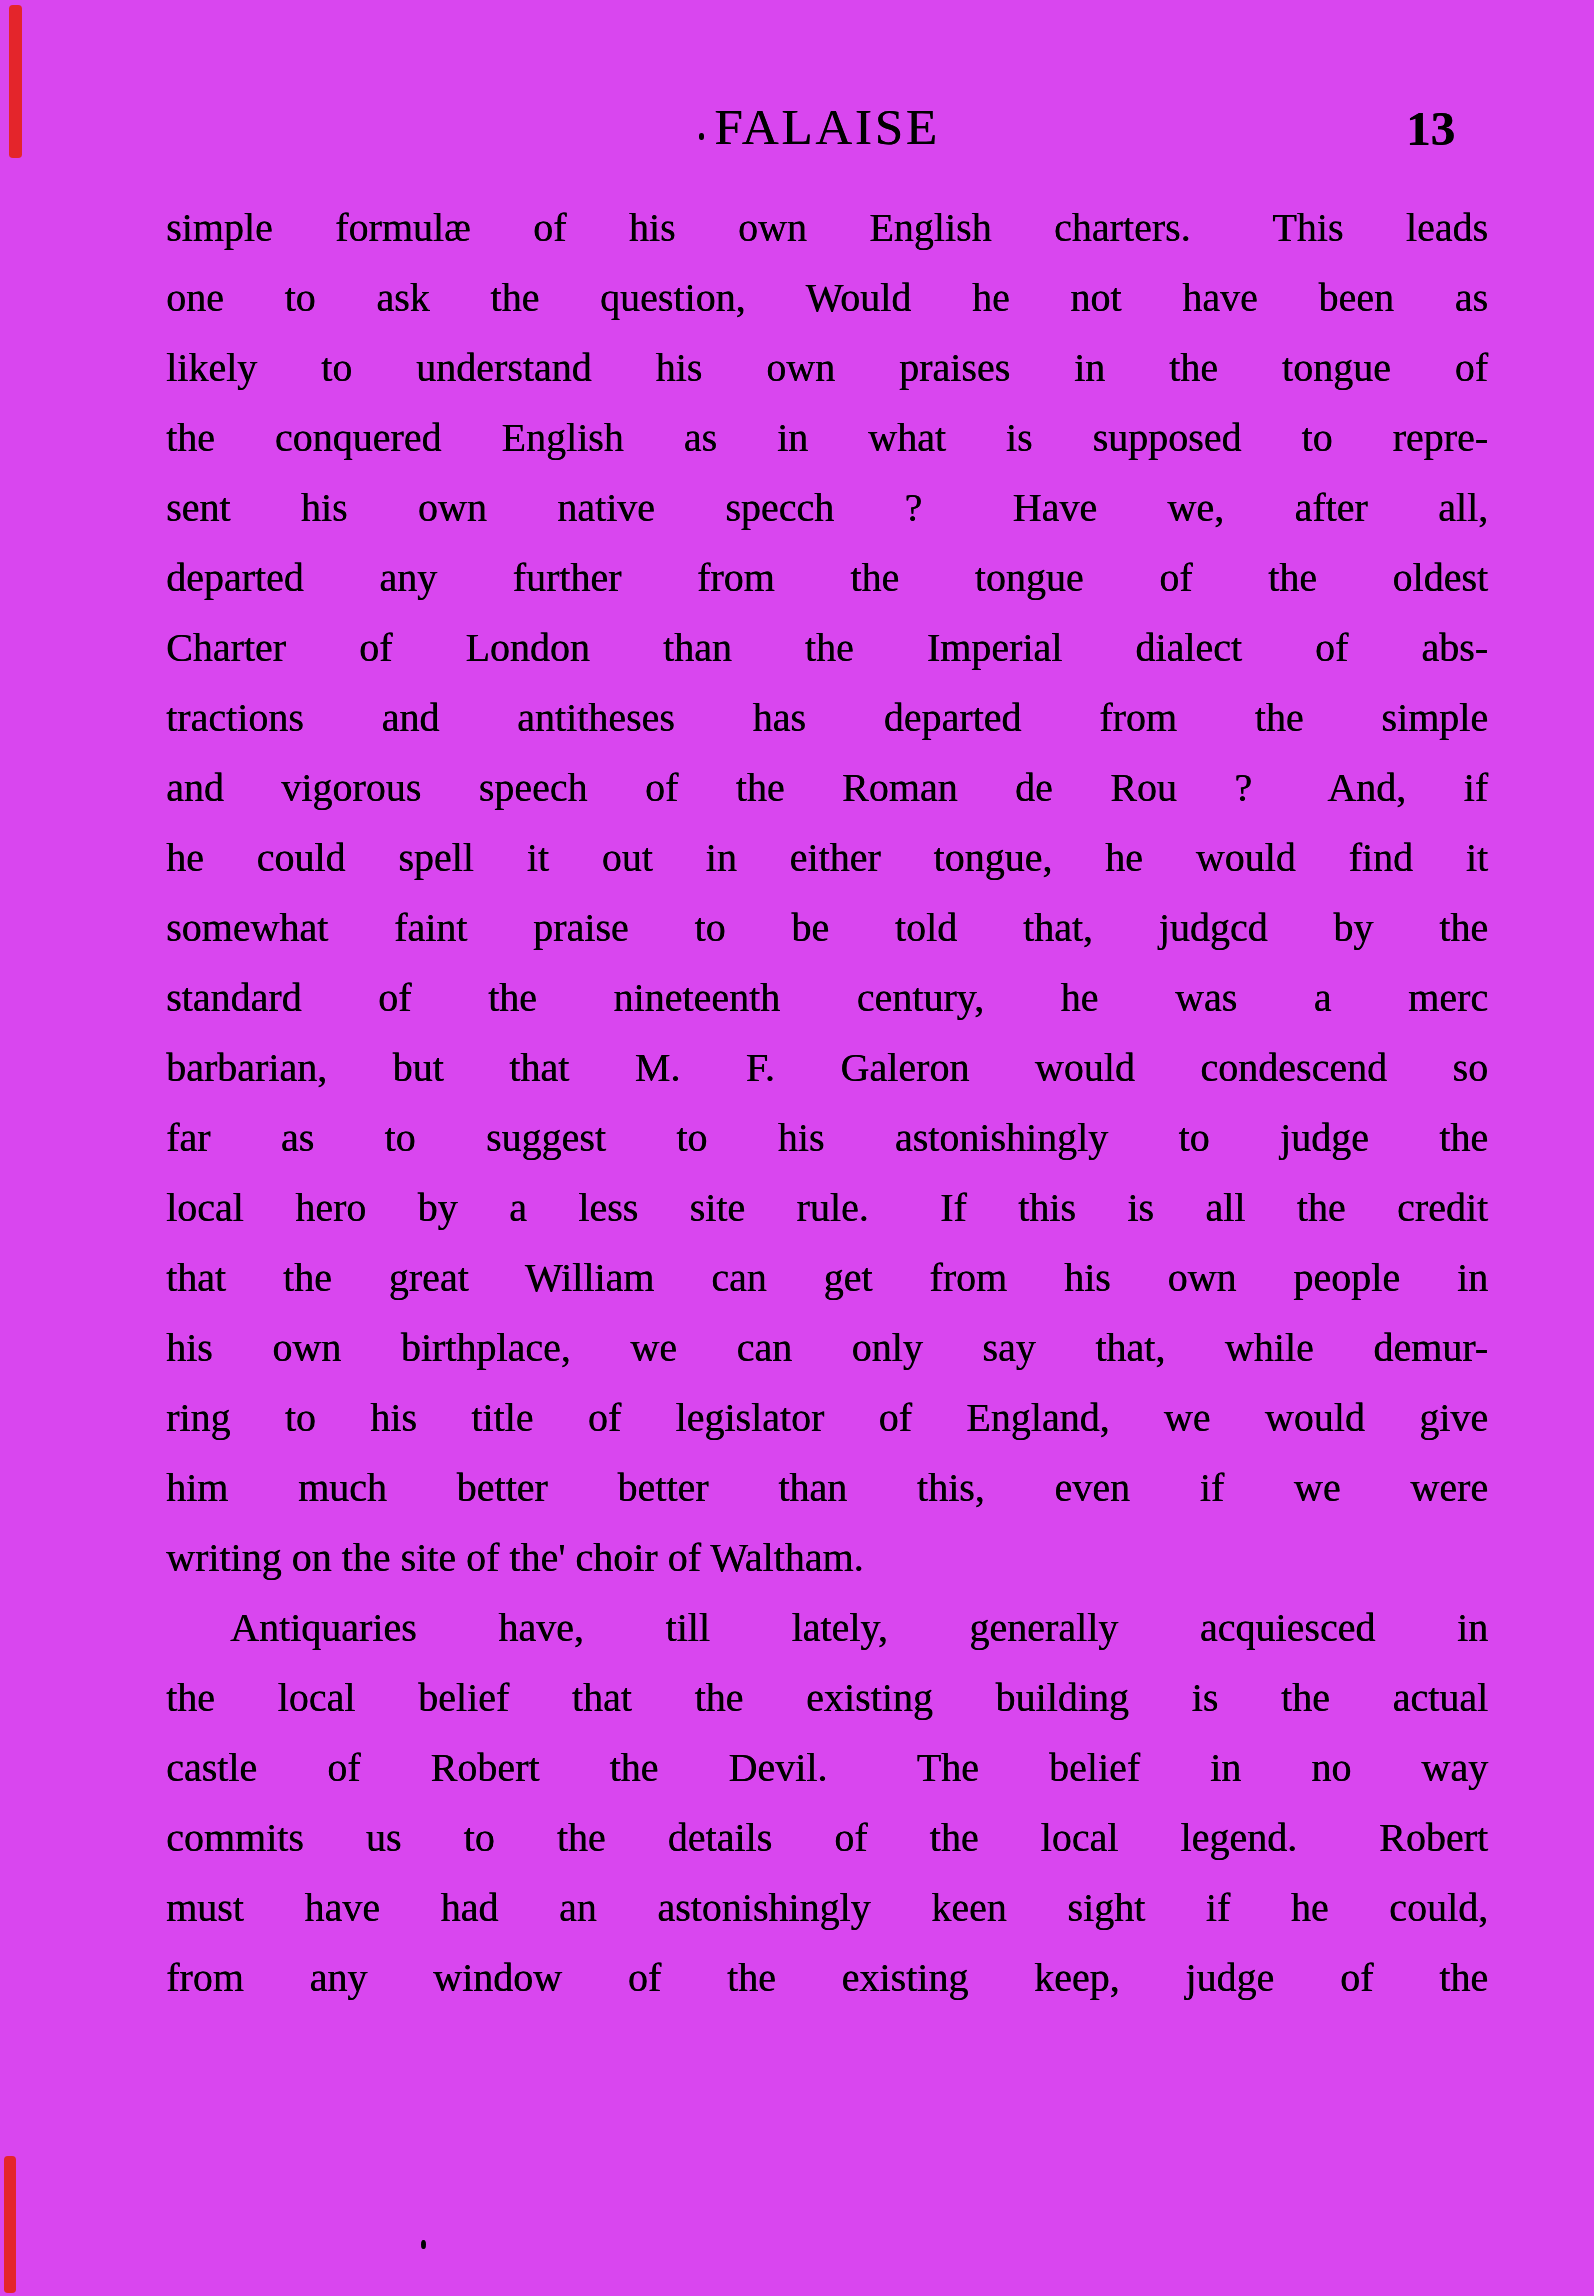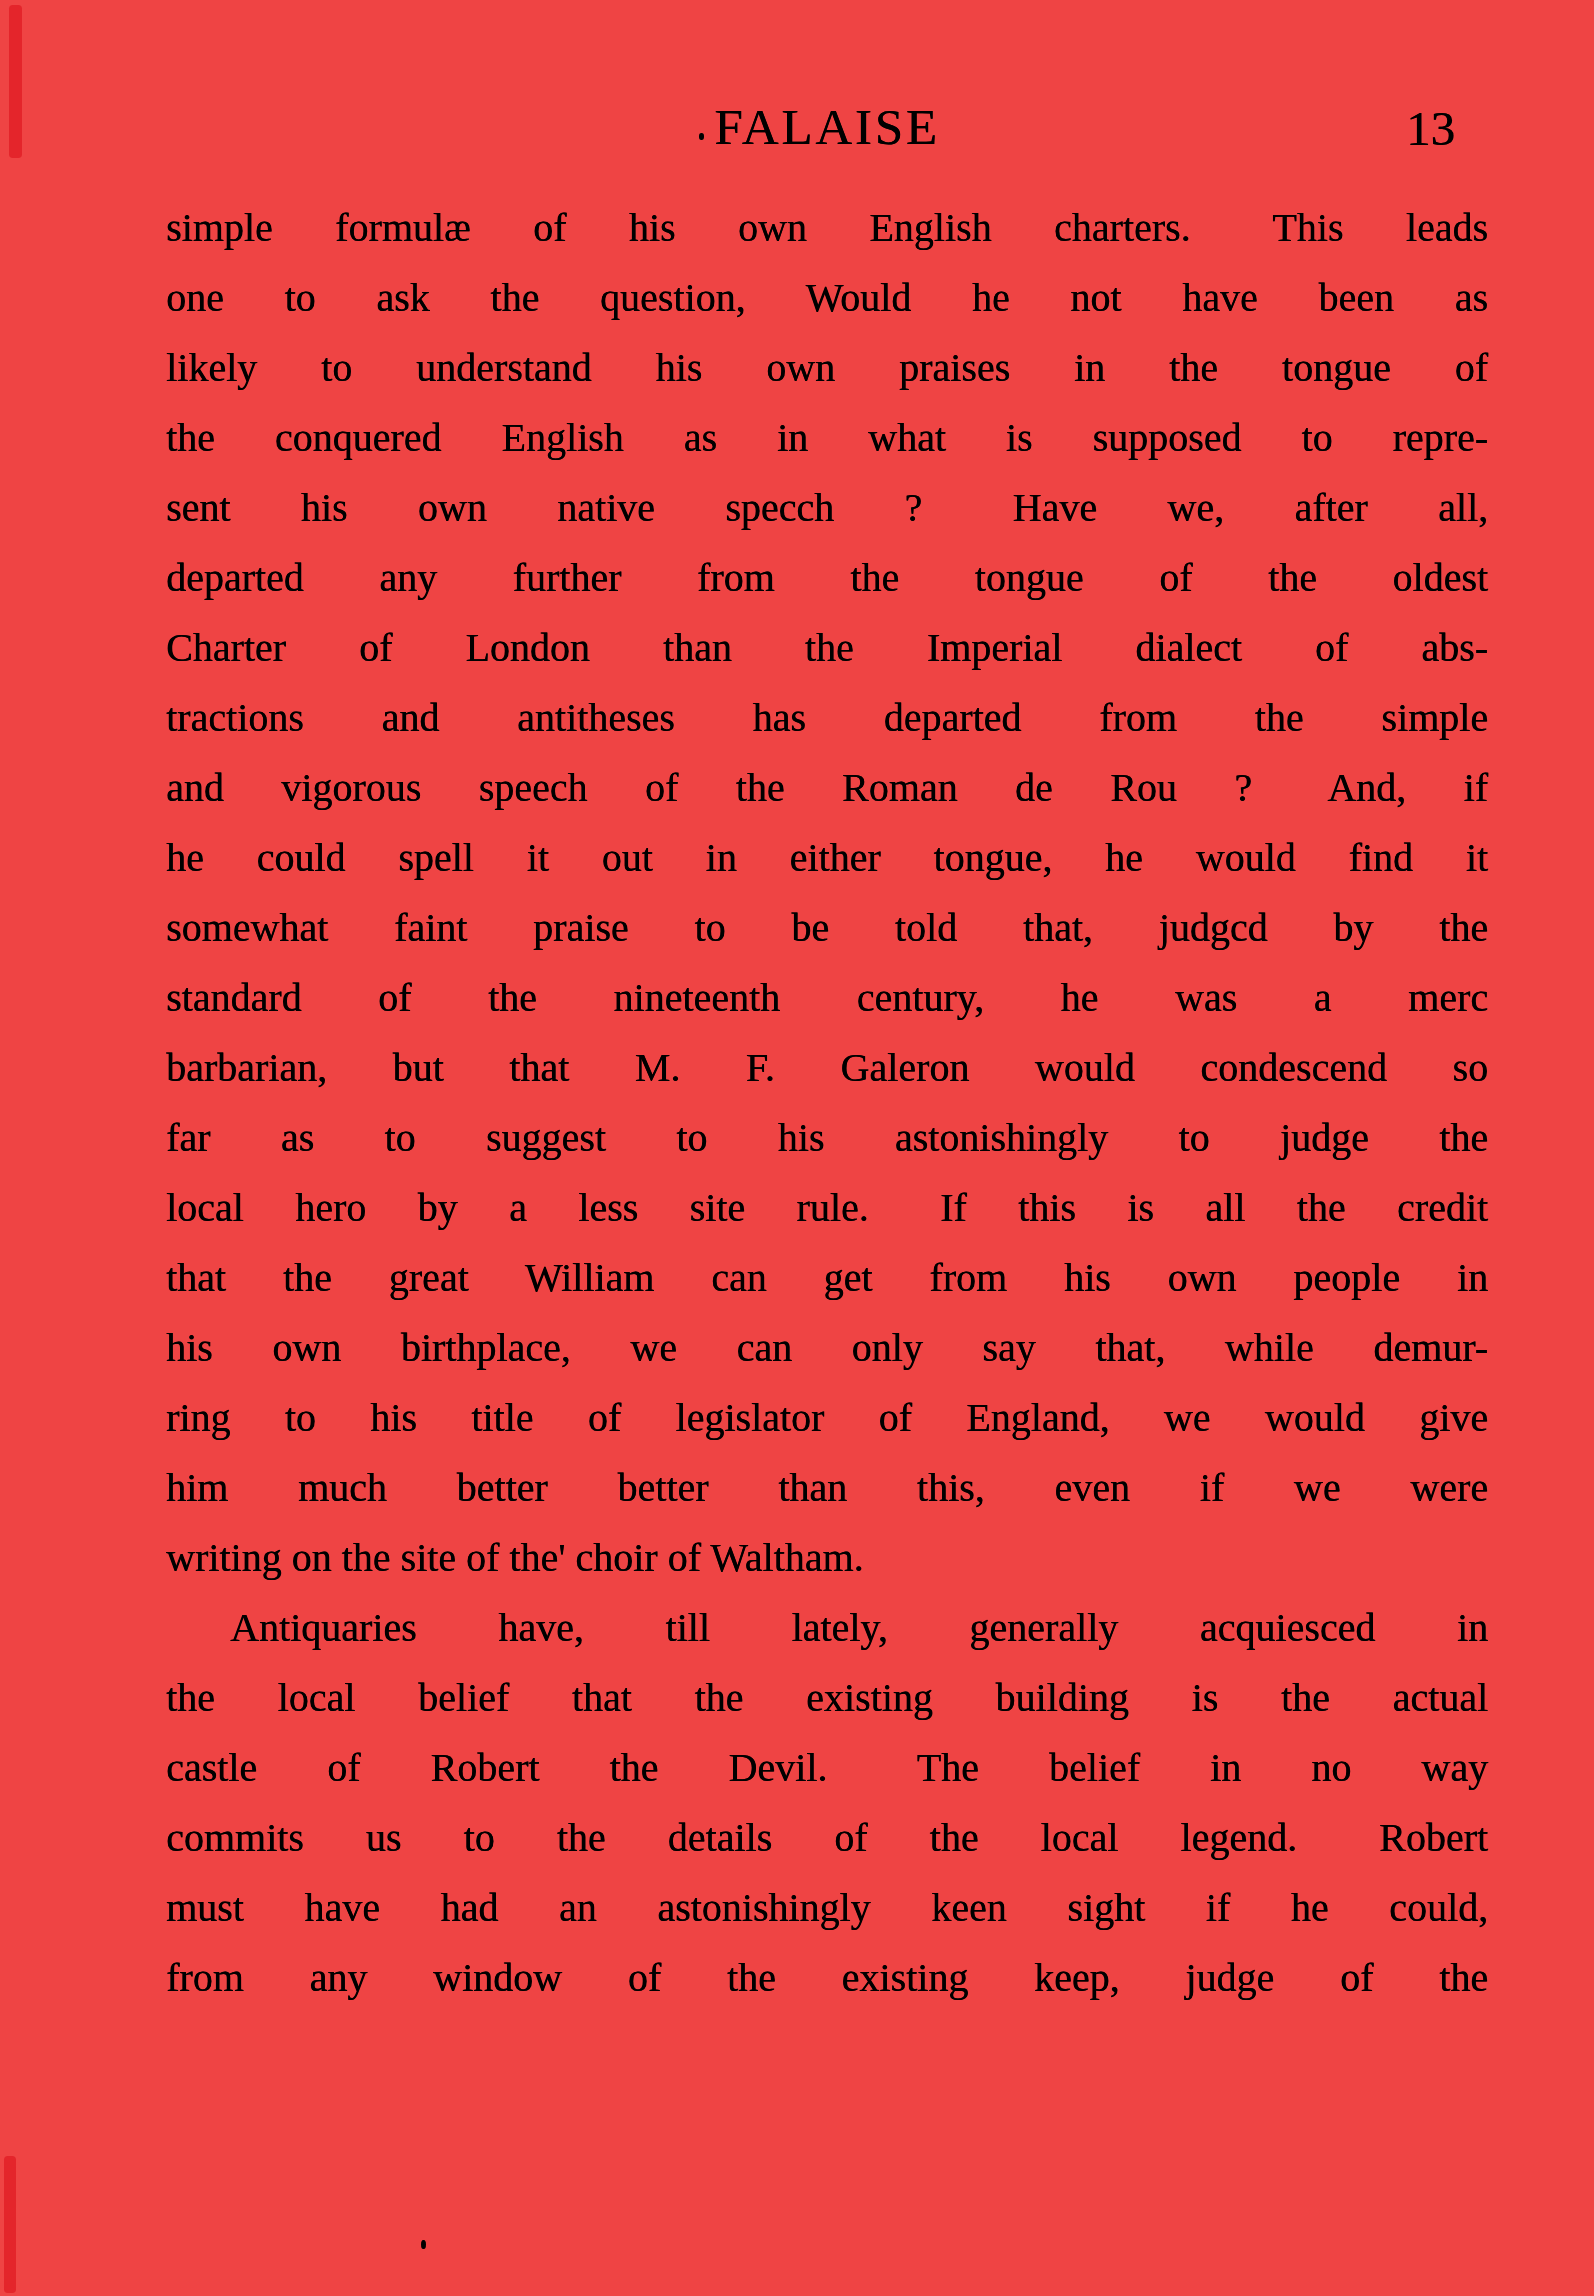--- a/index.html
+++ b/index.html
@@ -4,21 +4,21 @@
 <style>
   html, body {
     margin: 0;
     padding: 0;
     background: #ffffff;
   }
   .page {
     position: relative;
     width: 1594px;
     height: 2297px;
-    background: #ef4444;
+    background: #d946ef;
     overflow: hidden;
     font-family: "Liberation Serif", "DejaVu Serif", serif;
     color: #000000;
   }
   .running-head {
     position: absolute;
     top: 102px;
     left: 166px;
     width: 1322px;
     text-align: center;
@@ -27,20 +27,21 @@
     letter-spacing: 2.8px;
     text-shadow: 0.4px 0 0 currentColor;
   }
   .page-number {
     position: absolute;
     top: 104px;
     right: 139px;
     font-size: 49px;
     line-height: 1;
     text-shadow: 0.4px 0 0 currentColor;
+    font-weight: bold;
   }
   .text-block {
     position: absolute;
     top: 193px;
     left: 166px;
     width: 1322px;
     font-size: 40px;
     line-height: 70px;
     text-shadow: 0.4px 0 0 currentColor;
   }

